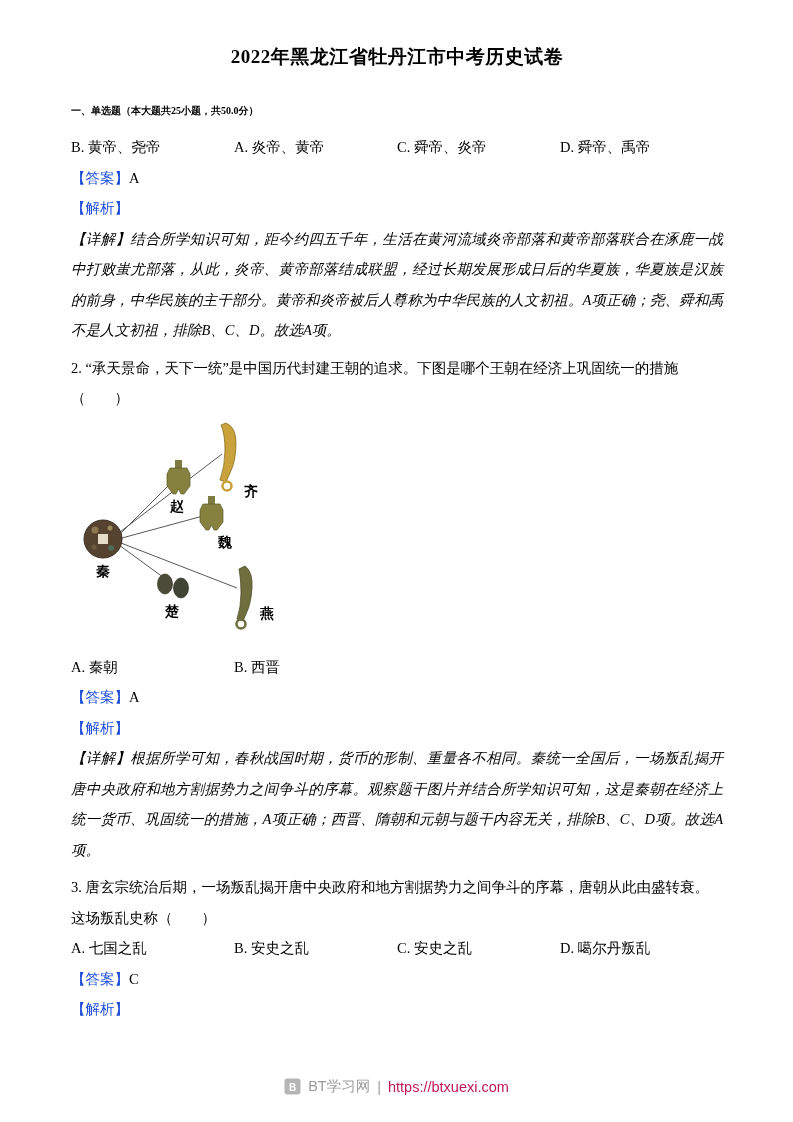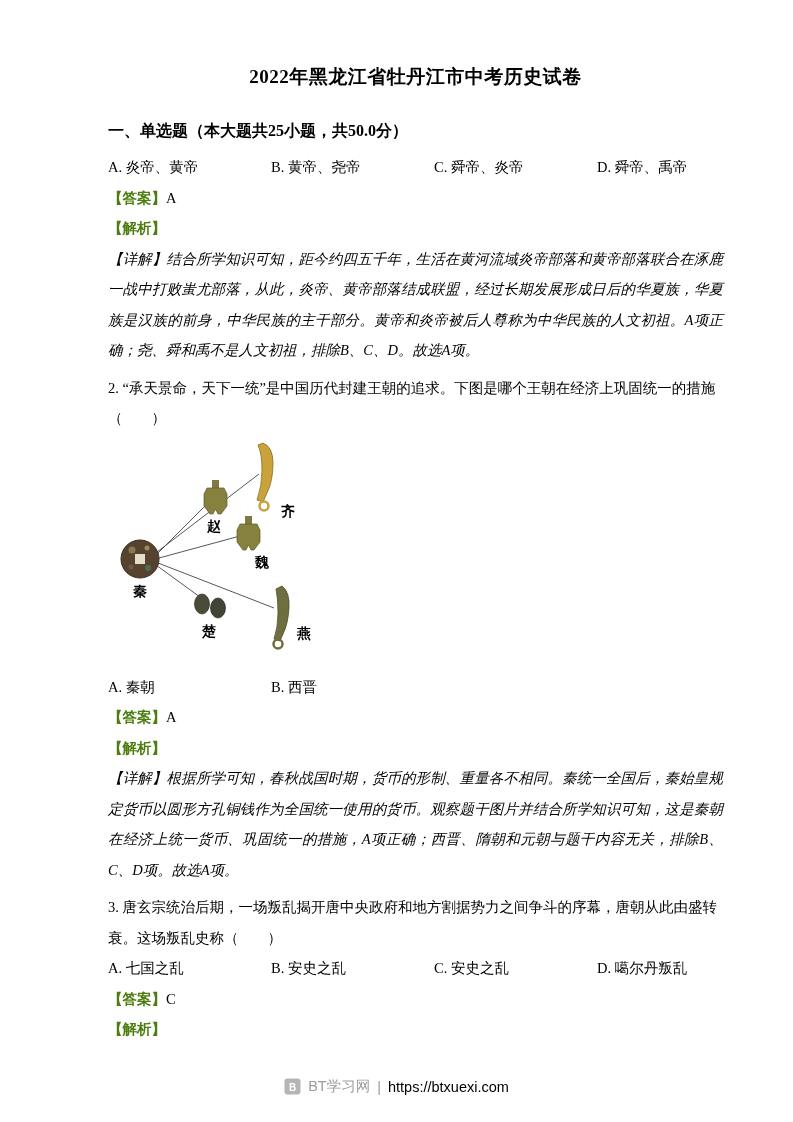--- a/index.html
+++ b/index.html
@@ -6,80 +6,80 @@
   html, body { margin: 0; padding: 0; }
   body {
     width: 793px;
     height: 1122px;
     background: #ffffff;
     color: #000000;
     font-family: "Liberation Serif", "DejaVu Serif", serif;
     position: relative;
     overflow: hidden;
   }
-  .page { padding: 64px 70px 0 71px; margin-left: 37px; }
+  .page { padding: 44px 70px 0 71px; }
   .title {
     font-size: 19px;
     font-weight: bold;
     text-align: center;
     margin: 0 0 26px 0;
     letter-spacing: 0.5px;
   }
   .section-header {
-    font-size: 16px;
+    font-size: 10px;
     font-weight: bold;
     line-height: 30px;
     margin: 0 0 6px 0;
   }
   p { margin: 0; }
   .stem, .options, .answer-line, .detail {
     font-size: 14.5px;
     line-height: 30.5px;
   }
   .stem { margin-top: 7px; }
   .detail { text-align: justify; font-style: italic; }
   .options { display: flex; }
   .option { flex: 0 0 163px; }
   .option:last-child { flex: 1 1 auto; }
-  .accent { color: #4d7c0f; font-weight: bold; }
+  .accent { color: #1d4ed8; }
   .question { margin-bottom: 4px; }
   figure.diagram { margin: 4px 0 10px 6px; }
   .footer {
     position: absolute;
     left: 0; right: 0;
     bottom: 26px;
     display: flex;
     justify-content: center;
     align-items: center;
     gap: 7px;
     color: #9b9b9b;
     font-family: "Liberation Sans", "DejaVu Sans", sans-serif;
     font-size: 14.5px;
   }
-  .footer a { color: #000000; text-decoration: none; }
+  .footer a { color: #be185d; text-decoration: none; }
   svg text.coin-label {
     font-size: 14px;
     font-weight: bold;
     fill: #000;
     font-family: "Liberation Serif", serif;
   }
 </style>
 </head>
 <body>
 
 <div class="page">
 
   <h1 class="title">2022年黑龙江省牡丹江市中考历史试卷</h1>
 
   <div class="section-header">一、单选题（本大题共25小题，共50.0分）</div>
 
   <section class="question">
     <div class="options">
+      <span class="option">B. 黄帝、尧帝</span>
       <span class="option">A. 炎帝、黄帝</span>
-      <span class="option">B. 黄帝、尧帝</span>
       <span class="option">C. 舜帝、炎帝</span>
       <span class="option">D. 舜帝、禹帝</span>
     </div>
     <p class="answer-line"><span class="accent">【答案】</span><span>A</span></p>
     <p class="answer-line"><span class="accent">【解析】</span></p>
     <p class="detail">【详解】结合所学知识可知，距今约四五千年，生活在黄河流域炎帝部落和黄帝部落联合在涿鹿一战中打败蚩尤部落，从此，炎帝、黄帝部落结成联盟，经过长期发展形成日后的华夏族，华夏族是汉族的前身，中华民族的主干部分。黄帝和炎帝被后人尊称为中华民族的人文初祖。A项正确；尧、舜和禹不是人文初祖，排除B、C、D。故选A项。</p>
   </section>
 
   <section class="question">
     <p class="stem">2. “承天景命，天下一统”是中国历代封建王朝的追求。下图是哪个王朝在经济上巩固统一的措施（　　）</p>
@@ -136,21 +136,21 @@
         </g>
       </svg>
     </figure>
 
     <div class="options">
       <span class="option">A. 秦朝</span>
       <span class="option">B. 西晋</span>
     </div>
     <p class="answer-line"><span class="accent">【答案】</span><span>A</span></p>
     <p class="answer-line"><span class="accent">【解析】</span></p>
-    <p class="detail">【详解】根据所学可知，春秋战国时期，货币的形制、重量各不相同。秦统一全国后，秦始皇规定货币以圆形方孔铜钱作为全国统一使用的货币。观察题干图片并结合所学知识可知，这是秦朝在经济上统一货币、巩固统一的措施，A项正确；西晋、隋朝和元朝与题干内容无关，排除B、C、D项。故选A项。</p>
+    <p class="detail">【详解】根据所学可知，春秋战国时期，货币的形制、重量各不相同。秦统一全国后，一场叛乱揭开唐中央政府和地方割据势力之间争斗的序幕。观察题干图片并结合所学知识可知，这是秦朝在经济上统一货币、巩固统一的措施，A项正确；西晋、隋朝和元朝与题干内容无关，排除B、C、D项。故选A项。</p>
   </section>
 
   <section class="question">
     <p class="stem">3. 唐玄宗统治后期，一场叛乱揭开唐中央政府和地方割据势力之间争斗的序幕，唐朝从此由盛转衰。这场叛乱史称（　　）</p>
     <div class="options">
       <span class="option">A. 七国之乱</span>
       <span class="option">B. 安史之乱</span>
       <span class="option">C. 安史之乱</span>
       <span class="option">D. 噶尔丹叛乱</span>
     </div>

